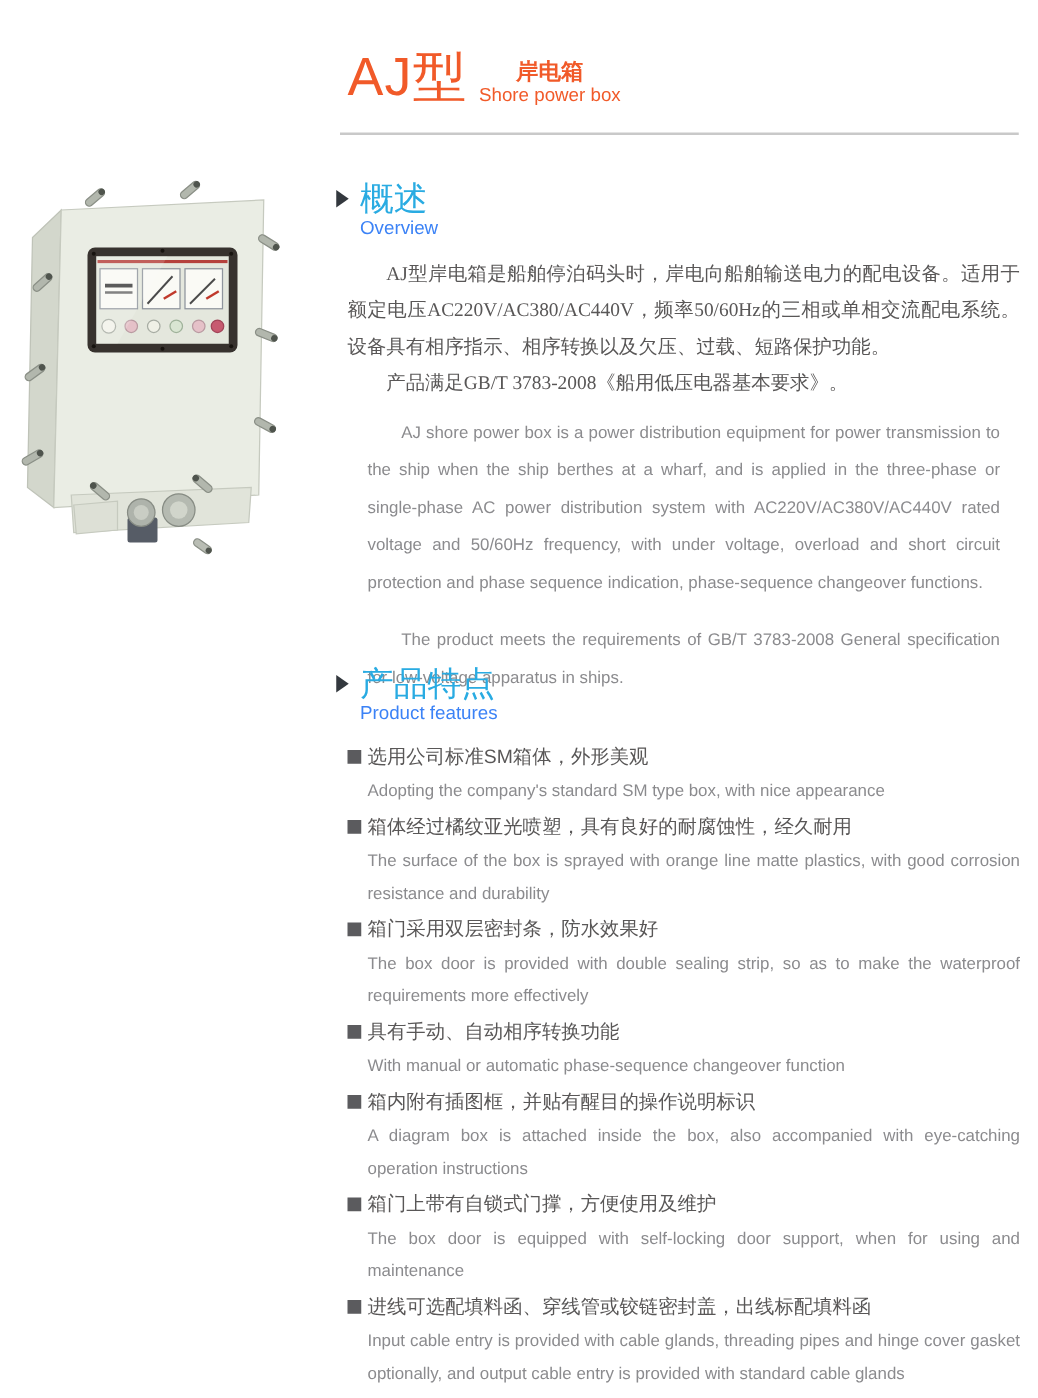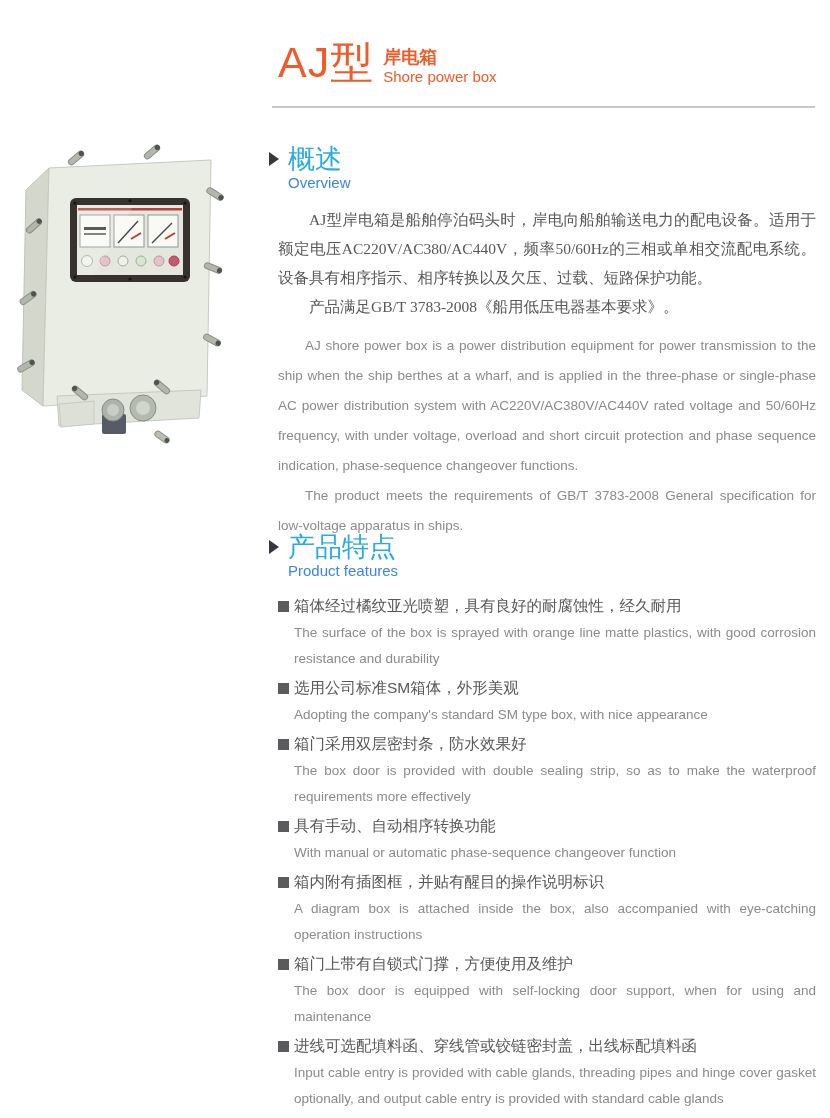--- a/index.html
+++ b/index.html
@@ -2,36 +2,36 @@
 <html><head>
 <meta charset="utf-8">
 <style>
   html,body{margin:0;padding:0;background:#ffffff;}
   body{font-family:"Liberation Sans", sans-serif;}
   .page{position:relative;width:830px;height:1118px;background:#ffffff;overflow:hidden;}
 
   
   .title-block{position:absolute;left:278px;top:40px;display:flex;align-items:flex-start;gap:9px;color:#f15a29;}
   .model{font-size:43px;line-height:1.05;font-weight:400;letter-spacing:1px;}
-  .title-sub{display:flex;flex-direction:column;margin-top:7px;line-height:1.15;}
+  .title-sub{display:flex;flex-direction:column;margin-top:7px;line-height:1.15;text-align:center;}
   .title-sub .cn{font-size:18px;font-weight:bold;}
   .title-sub .en{font-size:15px;}
 
   .divider{position:absolute;left:272px;top:106px;width:543px;height:2px;background:#c9c9c9;}
 
   
   .section{position:absolute;left:278px;width:538px;}
   .sec-head{display:flex;align-items:flex-start;gap:9px;margin-left:-9px;margin-bottom:13px;}
   .tri{width:0;height:0;border-left:10px solid #33383e;border-top:7px solid transparent;border-bottom:7px solid transparent;margin-top:8px;}
   .sec-title{font-size:27px;line-height:30px;color:#29abe2;font-weight:500;margin:0;}
   .sec-sub{font-size:15px;line-height:18px;color:#3b82f6;}
 
   
   p.cn{font-size:15.5px;line-height:29px;color:#595757;text-align:justify;text-indent:2em;margin:0;font-family:Liberation Serif, serif;}
-  p.en{font-size:13.5px;line-height:30px;color:#8b8b8e;text-align:justify;text-indent:2em;margin:0;}
+  p.en{font-size:13.5px;line-height:30px;color:#8b8b8e;text-align:justify;text-indent:2em;margin:16px;}
   p.en.gap{margin-top:10px;}
 
   
   .feature{margin-bottom:2px;}
   .f-cn{font-size:15.5px;line-height:26px;color:#595757;margin:0;}
   .sq{display:inline-block;width:11px;height:11px;background:#5b5b5e;margin-right:5px;vertical-align:-1px;}
   .f-en{font-size:13.5px;line-height:26px;color:#8b8b8e;text-align:justify;margin:1px 0 3px 16px;}
 
   
   .product-photo{position:absolute;left:12px;top:138px;width:245px;height:312px;margin:0;}
@@ -173,28 +173,28 @@
   <section class="section" style="top:532px;">
     <div class="sec-head">
       <span class="tri"></span>
       <div>
         <h2 class="sec-title">产品特点</h2>
         <div class="sec-sub">Product features</div>
       </div>
     </div>
 
     <div class="feature">
+      <div class="f-cn"><span class="sq"></span><span>选用公司标准SM箱体，外形美观</span></div>
+      <p class="f-en">Adopting the company's standard SM type box, with nice appearance</p>
+    </div>
+    <div class="feature">
       <div class="f-cn"><span class="sq"></span><span>箱体经过橘纹亚光喷塑，具有良好的耐腐蚀性，经久耐用</span></div>
       <p class="f-en">The surface of the box is sprayed with orange line matte plastics, with good corrosion resistance and durability</p>
     </div>
     <div class="feature">
-      <div class="f-cn"><span class="sq"></span><span>选用公司标准SM箱体，外形美观</span></div>
-      <p class="f-en">Adopting the company's standard SM type box, with nice appearance</p>
-    </div>
-    <div class="feature">
       <div class="f-cn"><span class="sq"></span><span>箱门采用双层密封条，防水效果好</span></div>
       <p class="f-en">The box door is provided with double sealing strip, so as to make the waterproof requirements more effectively</p>
     </div>
     <div class="feature">
       <div class="f-cn"><span class="sq"></span><span>具有手动、自动相序转换功能</span></div>
       <p class="f-en">With manual or automatic phase-sequence changeover function</p>
     </div>
     <div class="feature">
       <div class="f-cn"><span class="sq"></span><span>箱内附有插图框，并贴有醒目的操作说明标识</span></div>
       <p class="f-en">A diagram box is attached inside the box, also accompanied with eye-catching operation instructions</p>

